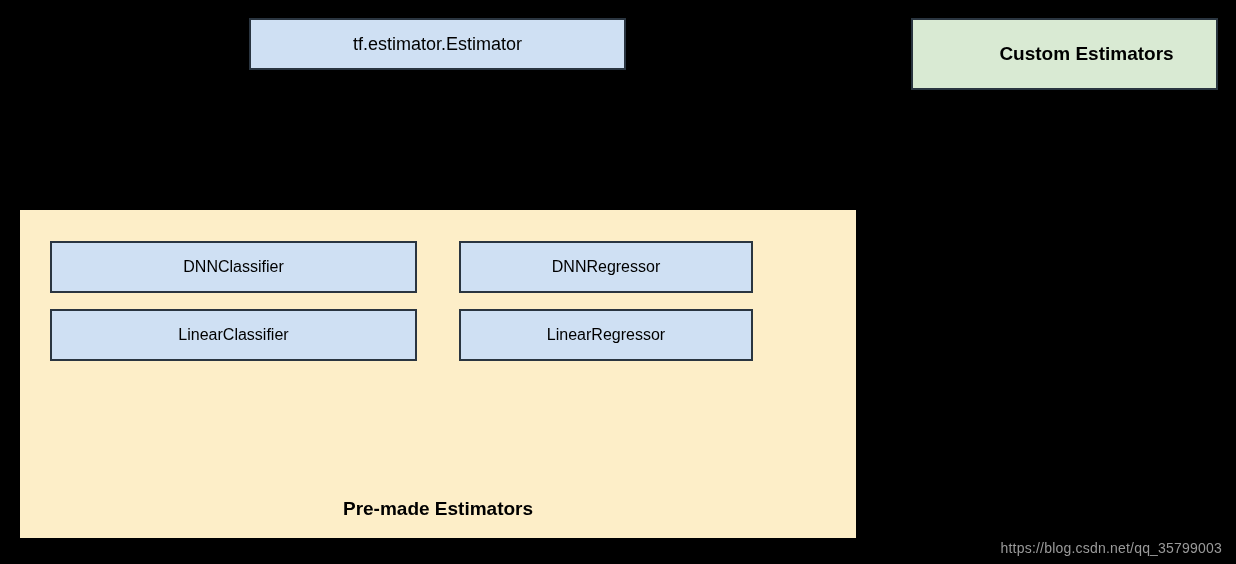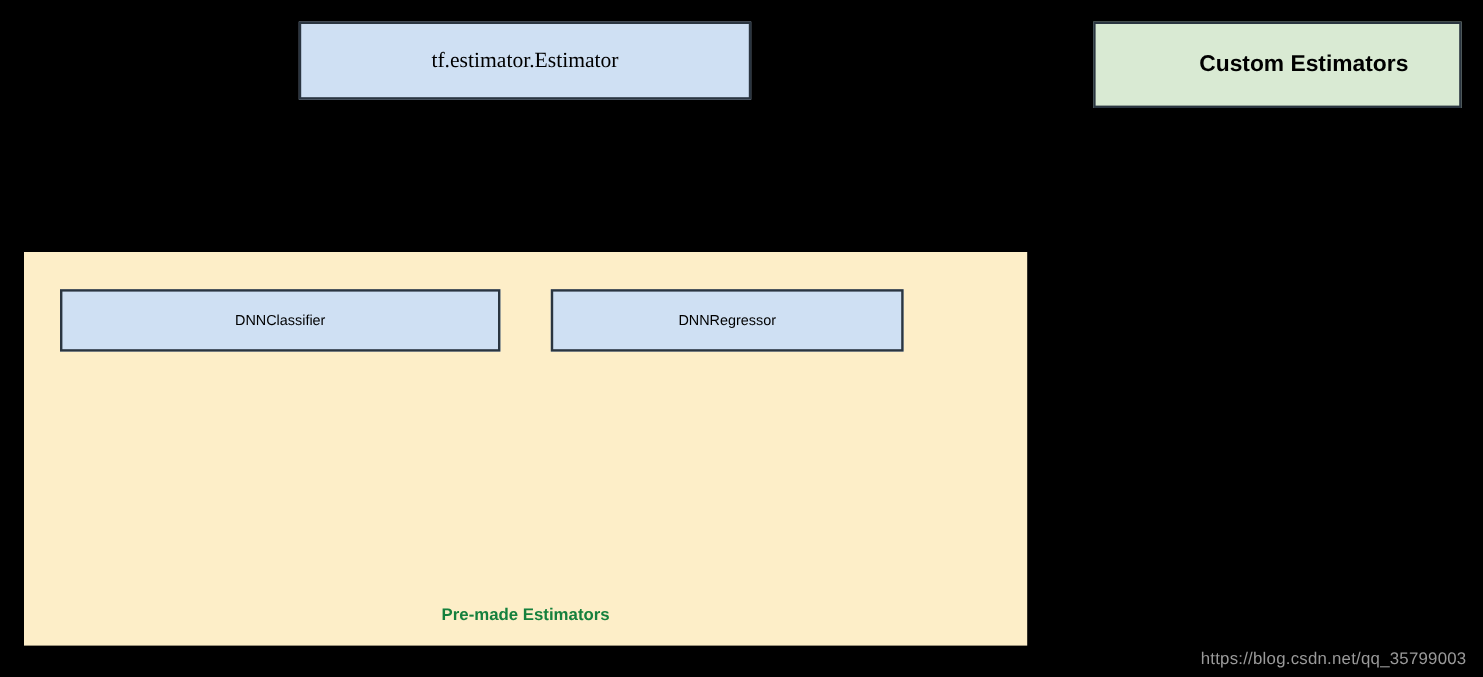--- a/index.html
+++ b/index.html
@@ -40,23 +40,22 @@
     border: 2px solid #2a3540;
     font-weight: bold;
     padding-left: 44px;
   }
 
   
   #root-estimator {
     left: 249px;
     top: 18px;
     width: 377px;
-    height: 65px;
+    height: 52px;
     font-size: 18px;
-    font-family: Liberation Serif, serif;
   }
 
   #custom-estimators {
     left: 911px;
     top: 18px;
     width: 307px;
     height: 72px;
     font-size: 19px;
   }
 
@@ -85,42 +84,42 @@
   }
 
   .premade-cell {
     box-sizing: border-box;
     height: 52px;
     display: flex;
     align-items: center;
     justify-content: center;
     background: #cfe0f3;
     border: 2px solid #2a3540;
-    font-size: 12px;
+    font-size: 16px;
     color: #000000;
     text-align: center;
   }
 
   .premade-cell.col-left {
     width: 367px;
   }
 
   .premade-cell.col-right {
     width: 294px;
   }
 
   #premade-caption {
     position: absolute;
     left: 0;
     right: 0;
     bottom: 18px;
     text-align: center;
-    font-size: 14px;
+    font-size: 19px;
     font-weight: bold;
-    color: #15803d;
+    color: #000000;
   }
 
   
   #watermark {
     position: absolute;
     right: 14px;
     bottom: 8px;
     font-size: 14px;
     color: #9a9a9a;
     letter-spacing: 0.2px;
@@ -146,20 +145,28 @@
 
       <div class="premade-row">
         <div class="premade-cell col-left">
           <span>DNNClassifier</span>
         </div>
         <div class="premade-cell col-right">
           <span>DNNRegressor</span>
         </div>
       </div>
 
+      <div class="premade-row">
+        <div class="premade-cell col-left">
+          <span>LinearClassifier</span>
+        </div>
+        <div class="premade-cell col-right">
+          <span>LinearRegressor</span>
+        </div>
+      </div>
 
       <div class="premade-row">
       </div>
 
     </div>
 
     <div id="premade-caption">Pre-made Estimators</div>
   </div>
 
   <div id="watermark">https://blog.csdn.net/qq_35799003</div>

